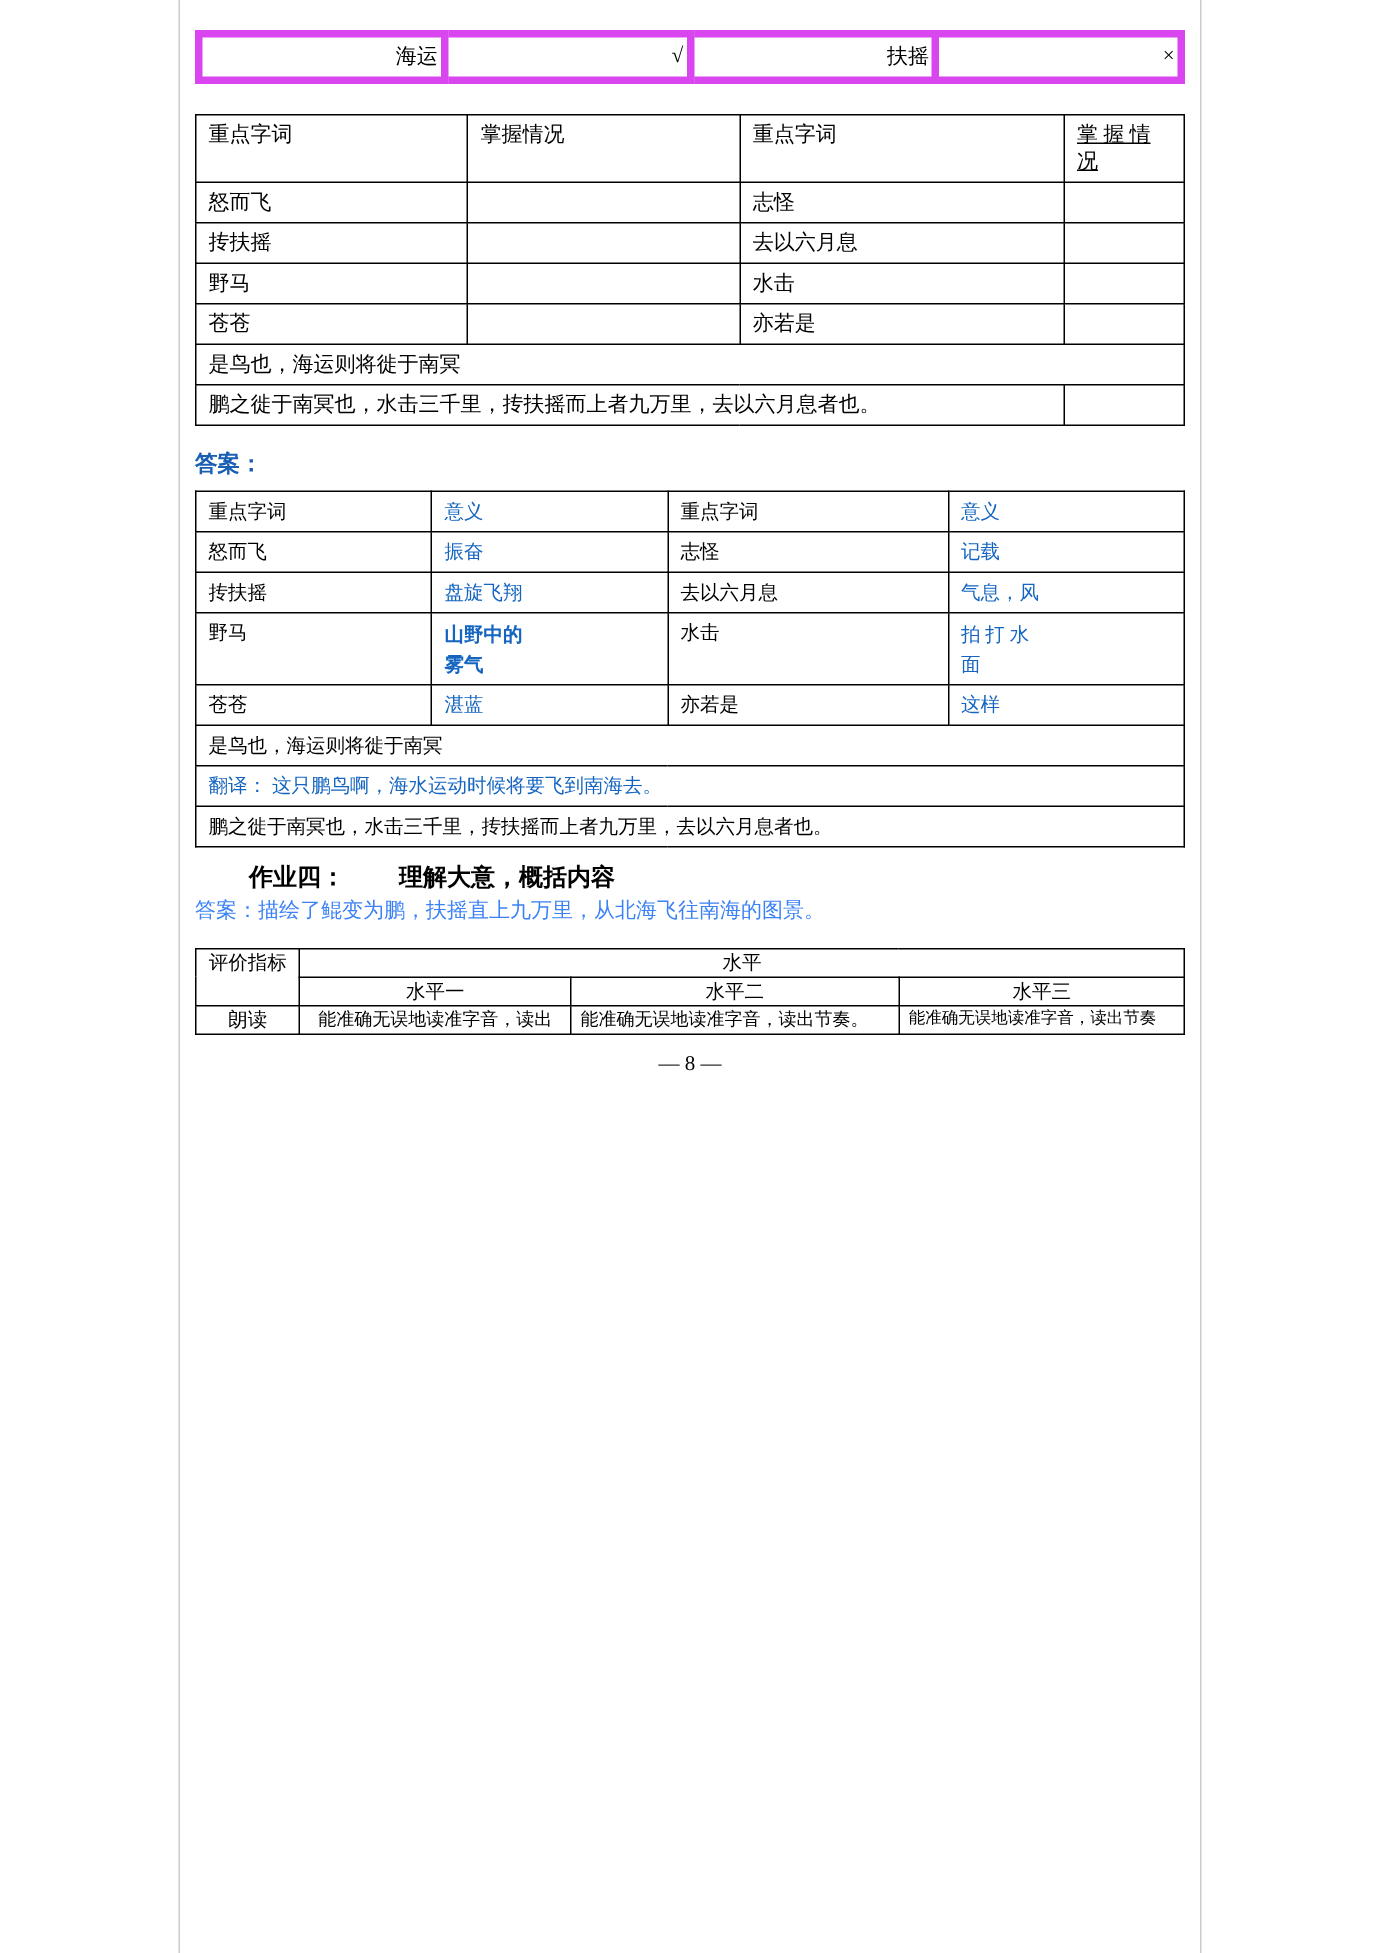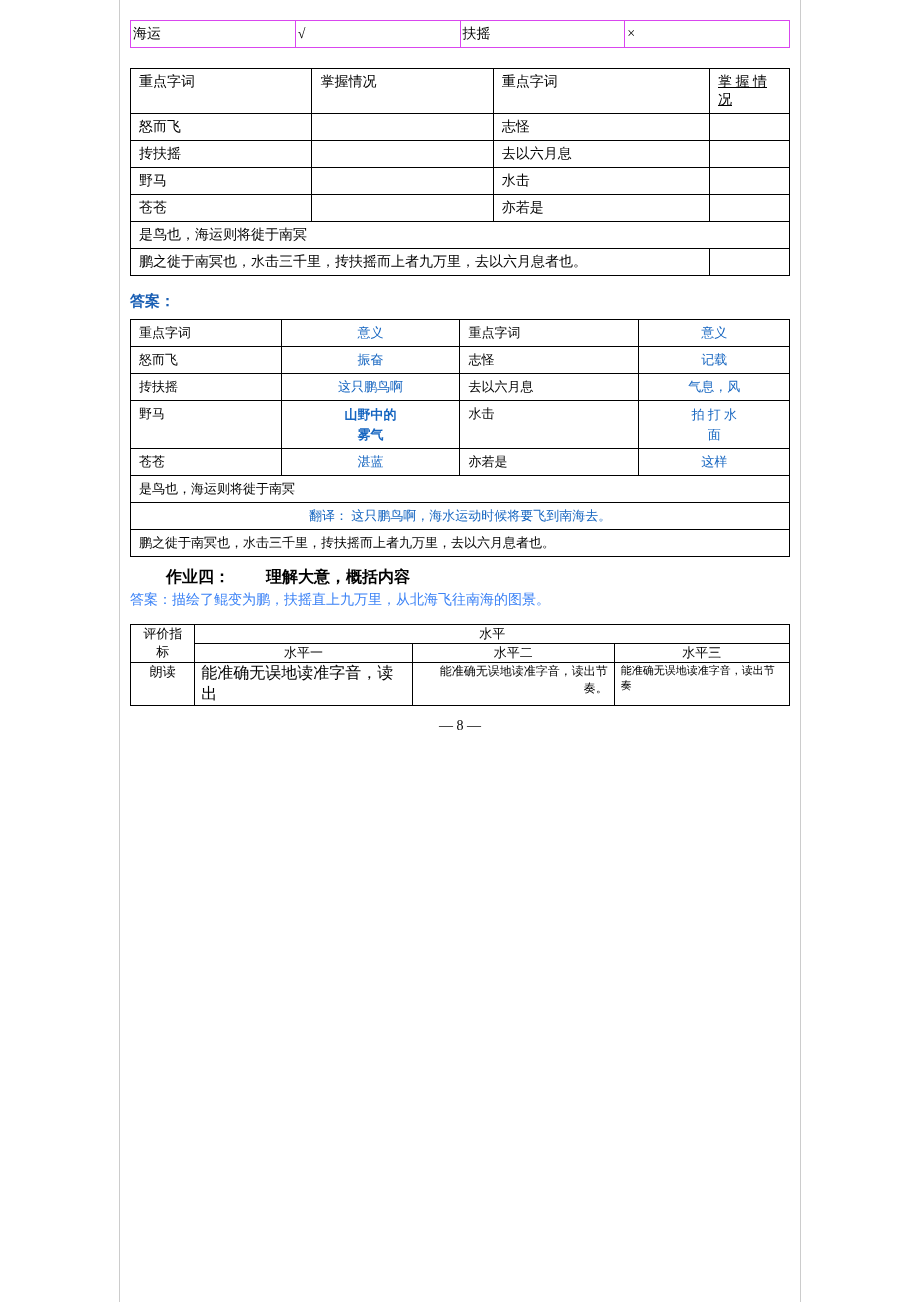--- a/index.html
+++ b/index.html
@@ -35,24 +35,24 @@
       background: #fff;
     }
 
     
     .top-table {
       width: 100%;
       border-collapse: collapse;
       margin-bottom: 20px;
     }
     .top-table td {
-      border: 1px solid #d946ef;
+      border: 5px solid #d946ef;
       padding: 4px 2px;
       width: 25%;
-      text-align: left;
+      text-align: right;
     }
 
     
     .vocab-table {
       width: 100%;
       border-collapse: collapse;
       margin-bottom: 16px;
     }
     .vocab-table td, .vocab-table th {
       border: 1px solid #000;
@@ -108,21 +108,20 @@
       margin-bottom: 8px;
     }
     .ans-vocab-table td {
       border: 1px solid #000;
       padding: 4px 8px;
       vertical-align: top;
       font-size: 13px;
     }
     .ans-vocab-table td.blue {
       color: #1565c0;
-      text-align: center;
     }
   </style>
 </head>
 <body>
 
 <div class="page">
   <div class="left-margin"></div>
   <div class="content">
 
     <table class="top-table">
@@ -189,21 +188,21 @@
         <td class="blue">意义</td>
       </tr>
       <tr>
         <td>怒而飞</td>
         <td class="blue">振奋</td>
         <td>志怪</td>
         <td class="blue">记载</td>
       </tr>
       <tr>
         <td>抟扶摇</td>
-        <td class="blue">这只鹏鸟啊</td>
+        <td class="blue">盘旋飞翔</td>
         <td>去以六月息</td>
         <td class="blue">气息，风</td>
       </tr>
       <tr>
         <td>野马</td>
         <td class="blue" style="line-height:1.5;font-weight:bold;">山野中的<br>雾气</td>
         <td>水击</td>
         <td class="blue" style="line-height:1.5;">拍 打 水<br>面</td>
       </tr>
       <tr>
@@ -237,22 +236,22 @@
         <td rowspan="2">评价指标</td>
         <td colspan="3">水平</td>
       </tr>
       <tr>
         <td>水平一</td>
         <td>水平二</td>
         <td>水平三</td>
       </tr>
       <tr>
         <td>朗读</td>
-        <td style="text-align:left; font-size:16px;">能准确无误地读准字音，读出</td>
-        <td style="text-align:right; font-size:12px;">能准确无误地读准字音，读出节奏。</td>
+        <td style="text-align:center; font-size:12px;">能准确无误地读准字音，读出</td>
+        <td style="text-align:left; font-size:12px;">能准确无误地读准字音，读出节奏。</td>
         <td style="text-align:left; font-size:11px;">能准确无误地读准字音，读出节奏</td>
       </tr>
     </tbody>
       </table>
 
     <div class="page-num">— <span>8</span> —</div>
 
   </div>
   <div class="right-margin"></div>
 </div>

